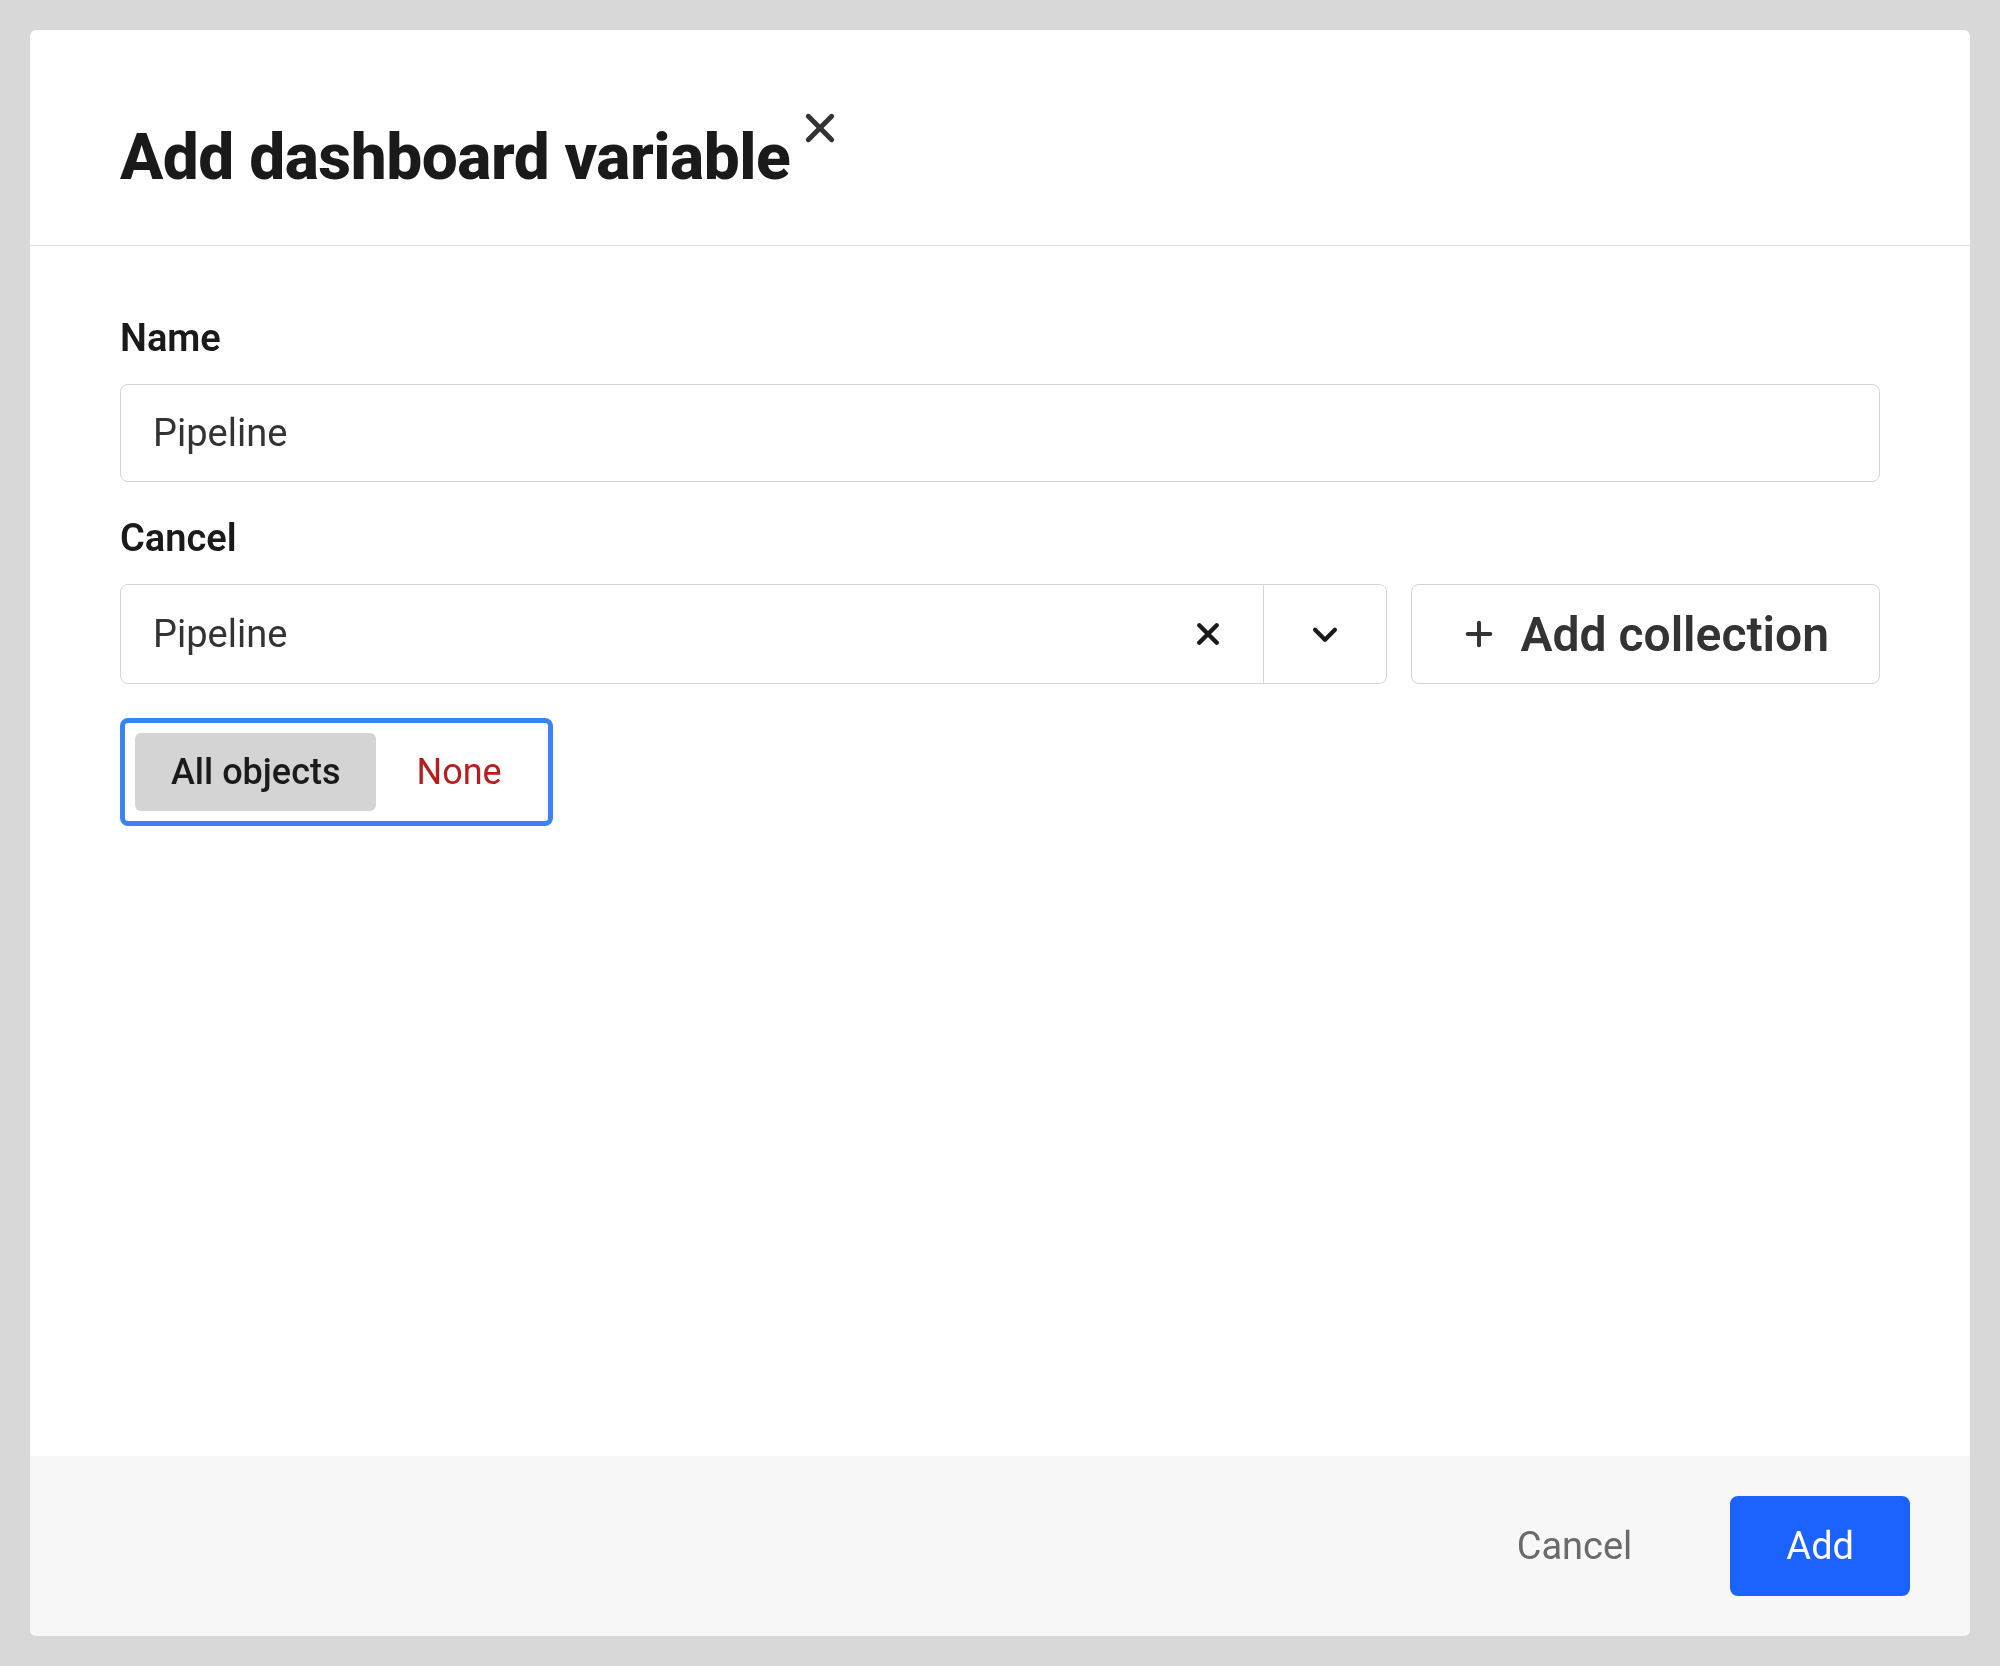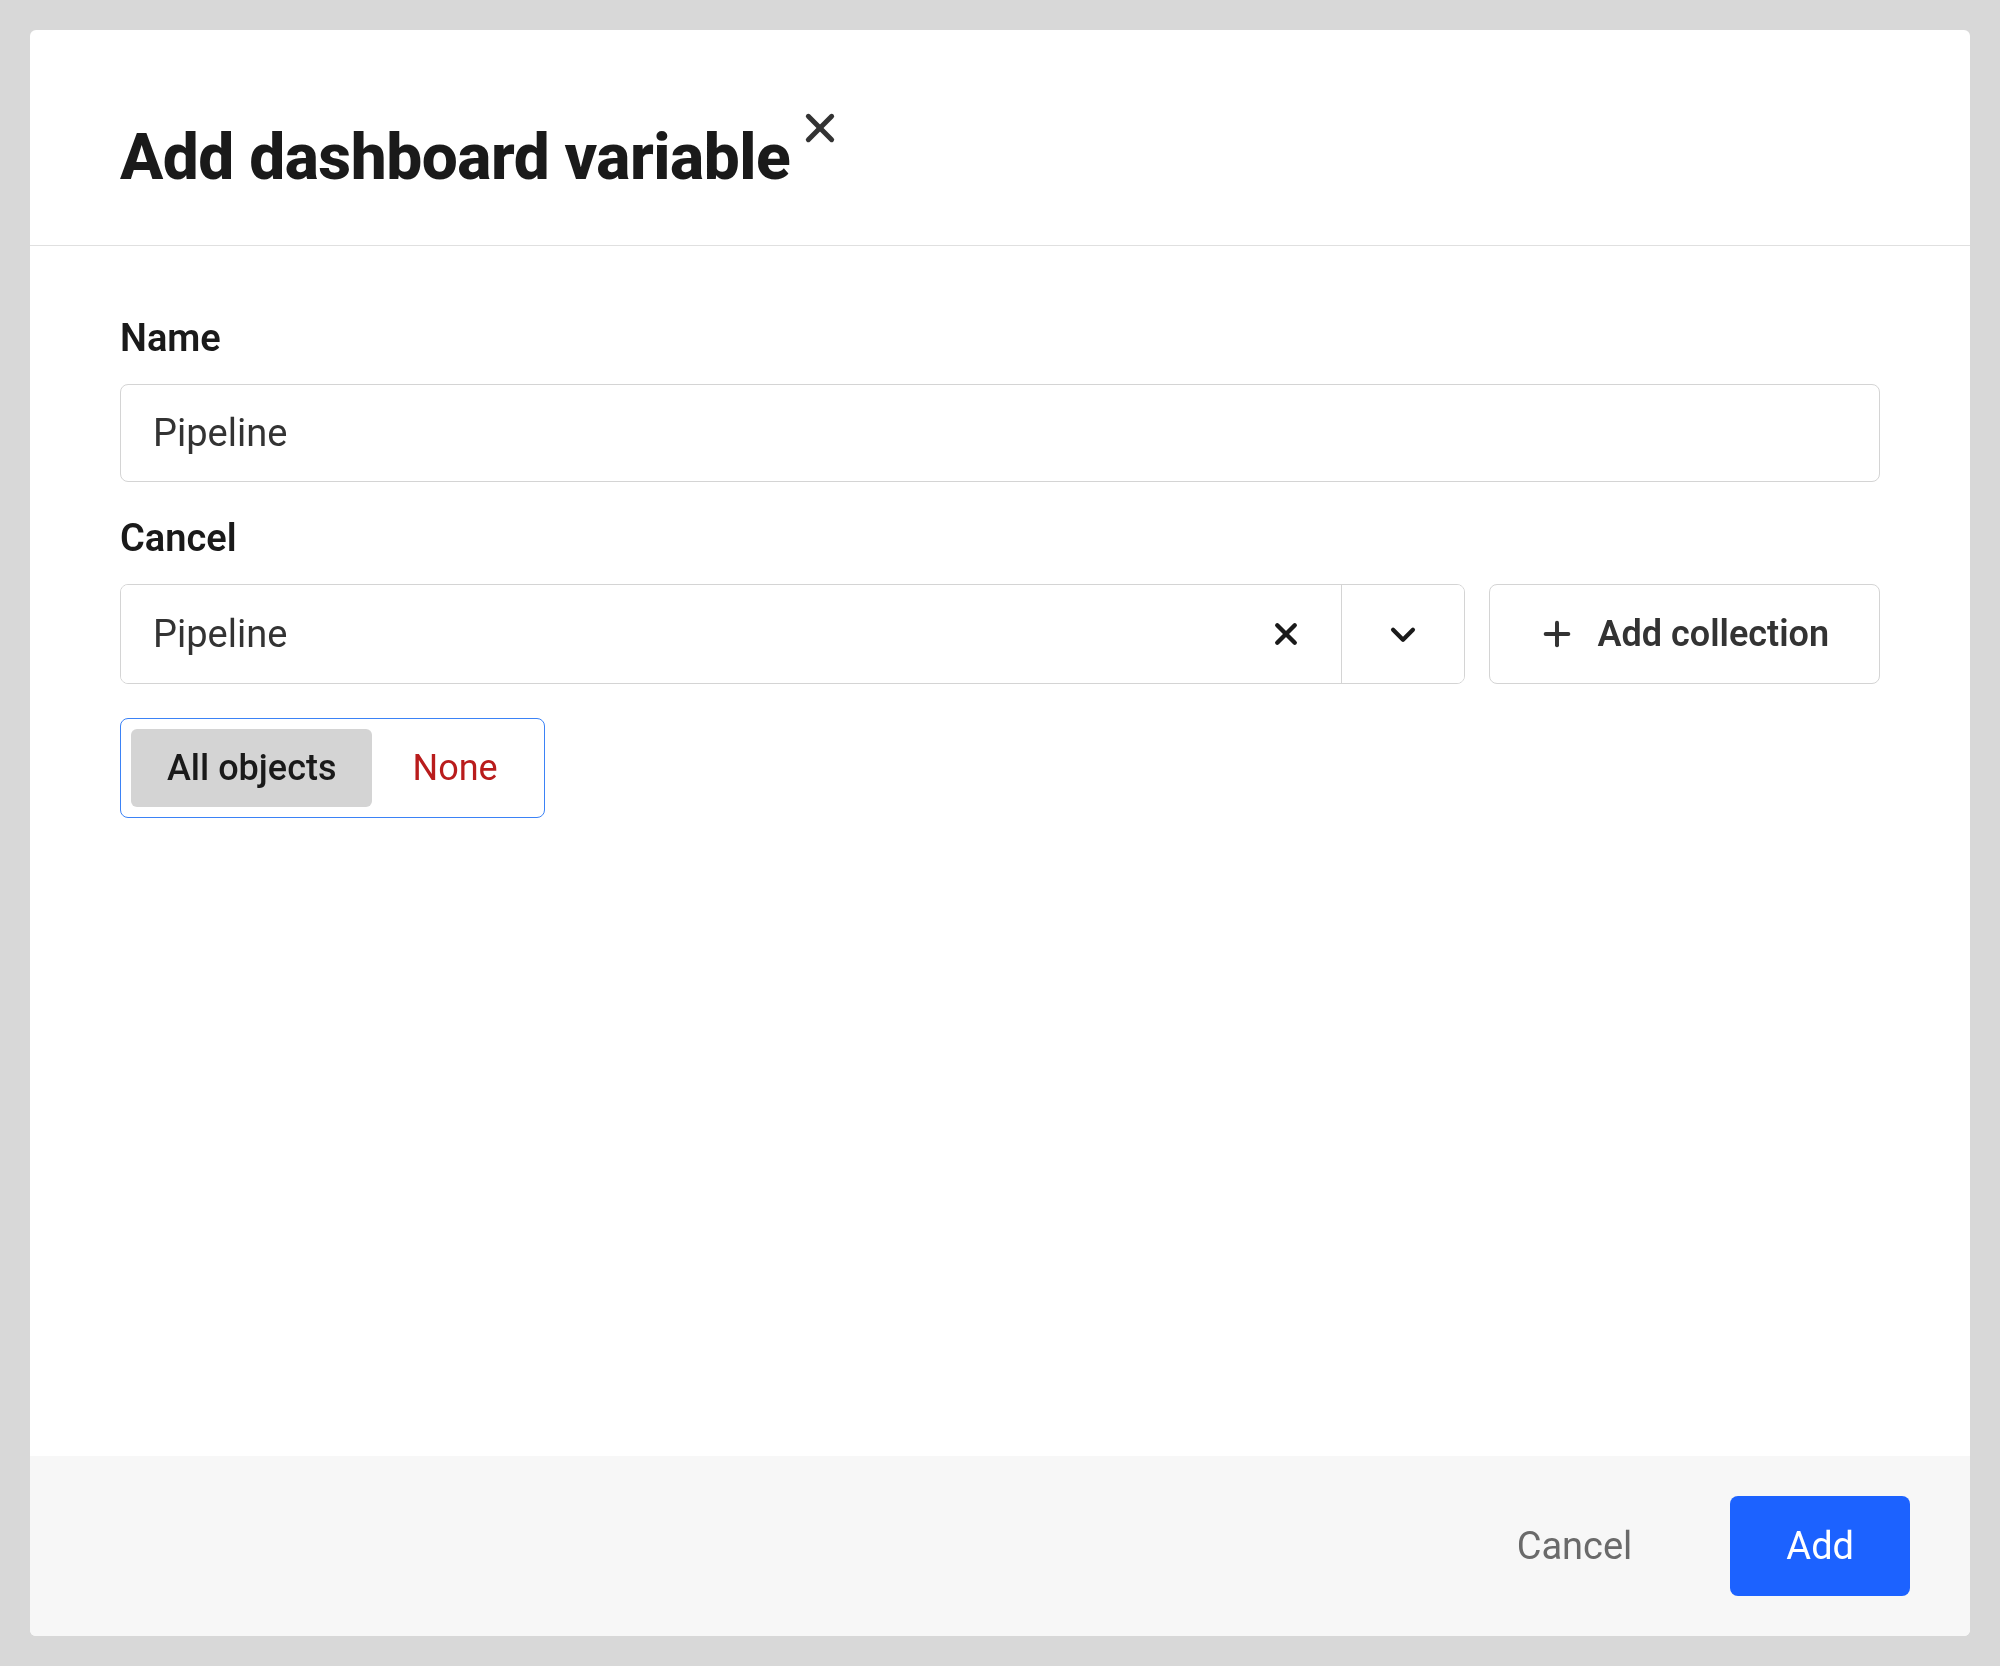--- a/index.html
+++ b/index.html
@@ -132,21 +132,21 @@
       height: 34px;
     }
     .add-collection-btn {
       display: flex;
       align-items: center;
       gap: 24px;
       padding: 0 50px;
       border: 1px solid #d4d4d4;
       border-radius: 8px;
       background: #fff;
-      font-size: 36px;
+      font-size: 48px;
       font-weight: 600;
       color: #333;
       cursor: pointer;
       font-family: inherit;
     }
     .add-collection-btn svg {
       width: 34px;
       height: 34px;
     }
     .help-icon {
@@ -157,21 +157,21 @@
       color: #fff;
       display: inline-flex;
       align-items: center;
       justify-content: center;
       font-size: 26px;
       font-weight: 700;
       cursor: pointer;
     }
     .segmented {
       display: inline-flex;
-      border: 1px solid #3b82f6;
+      border: 5px solid #3b82f6;
       border-radius: 8px;
       padding: 10px;
       gap: 4px;
     }
     .segment-btn {
       border: none;
       background: transparent;
       padding: 18px 36px;
       font-size: 36px;
       color: #b91c1c;

